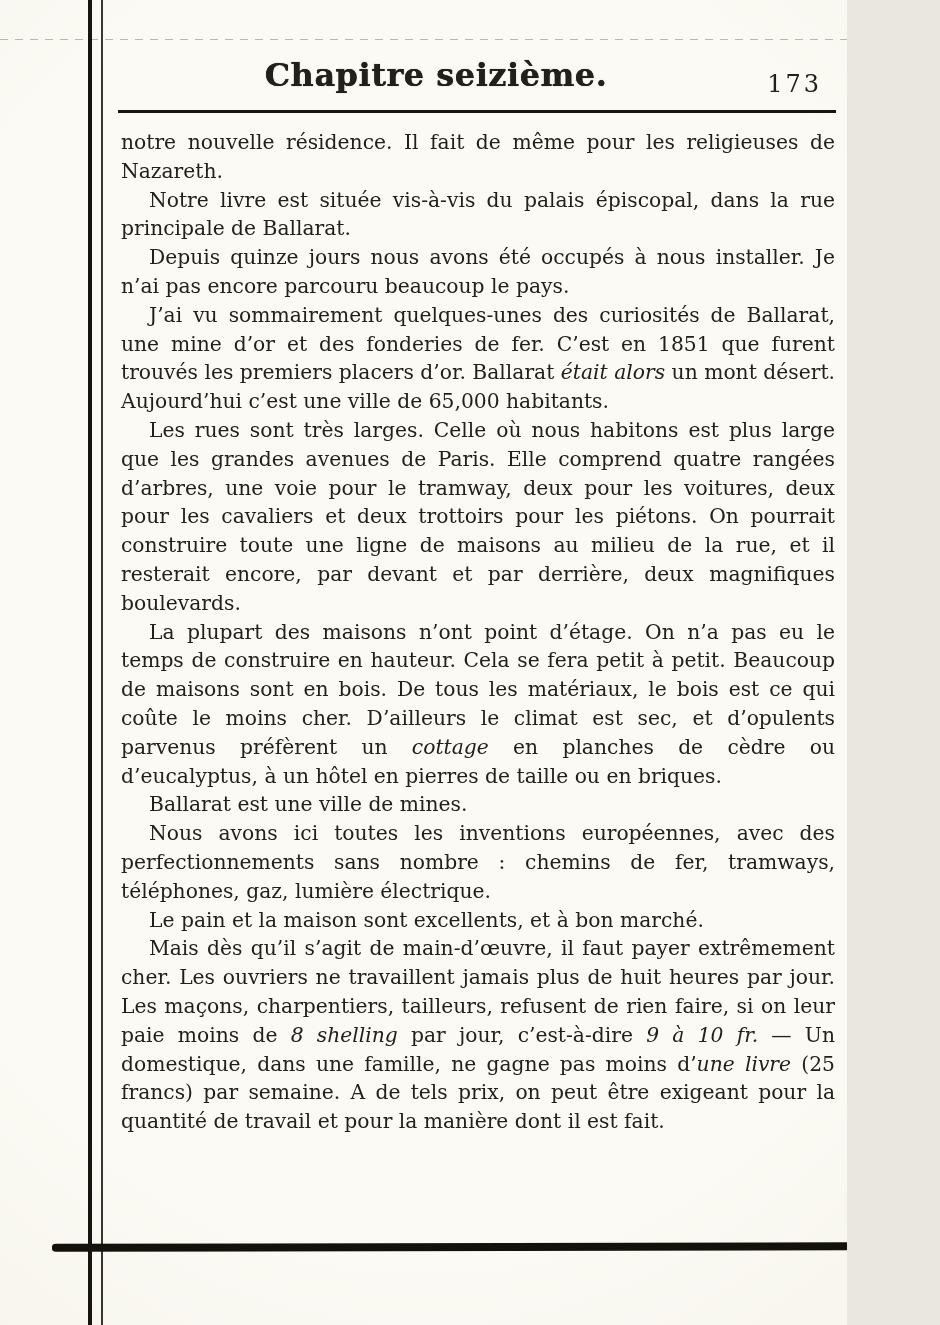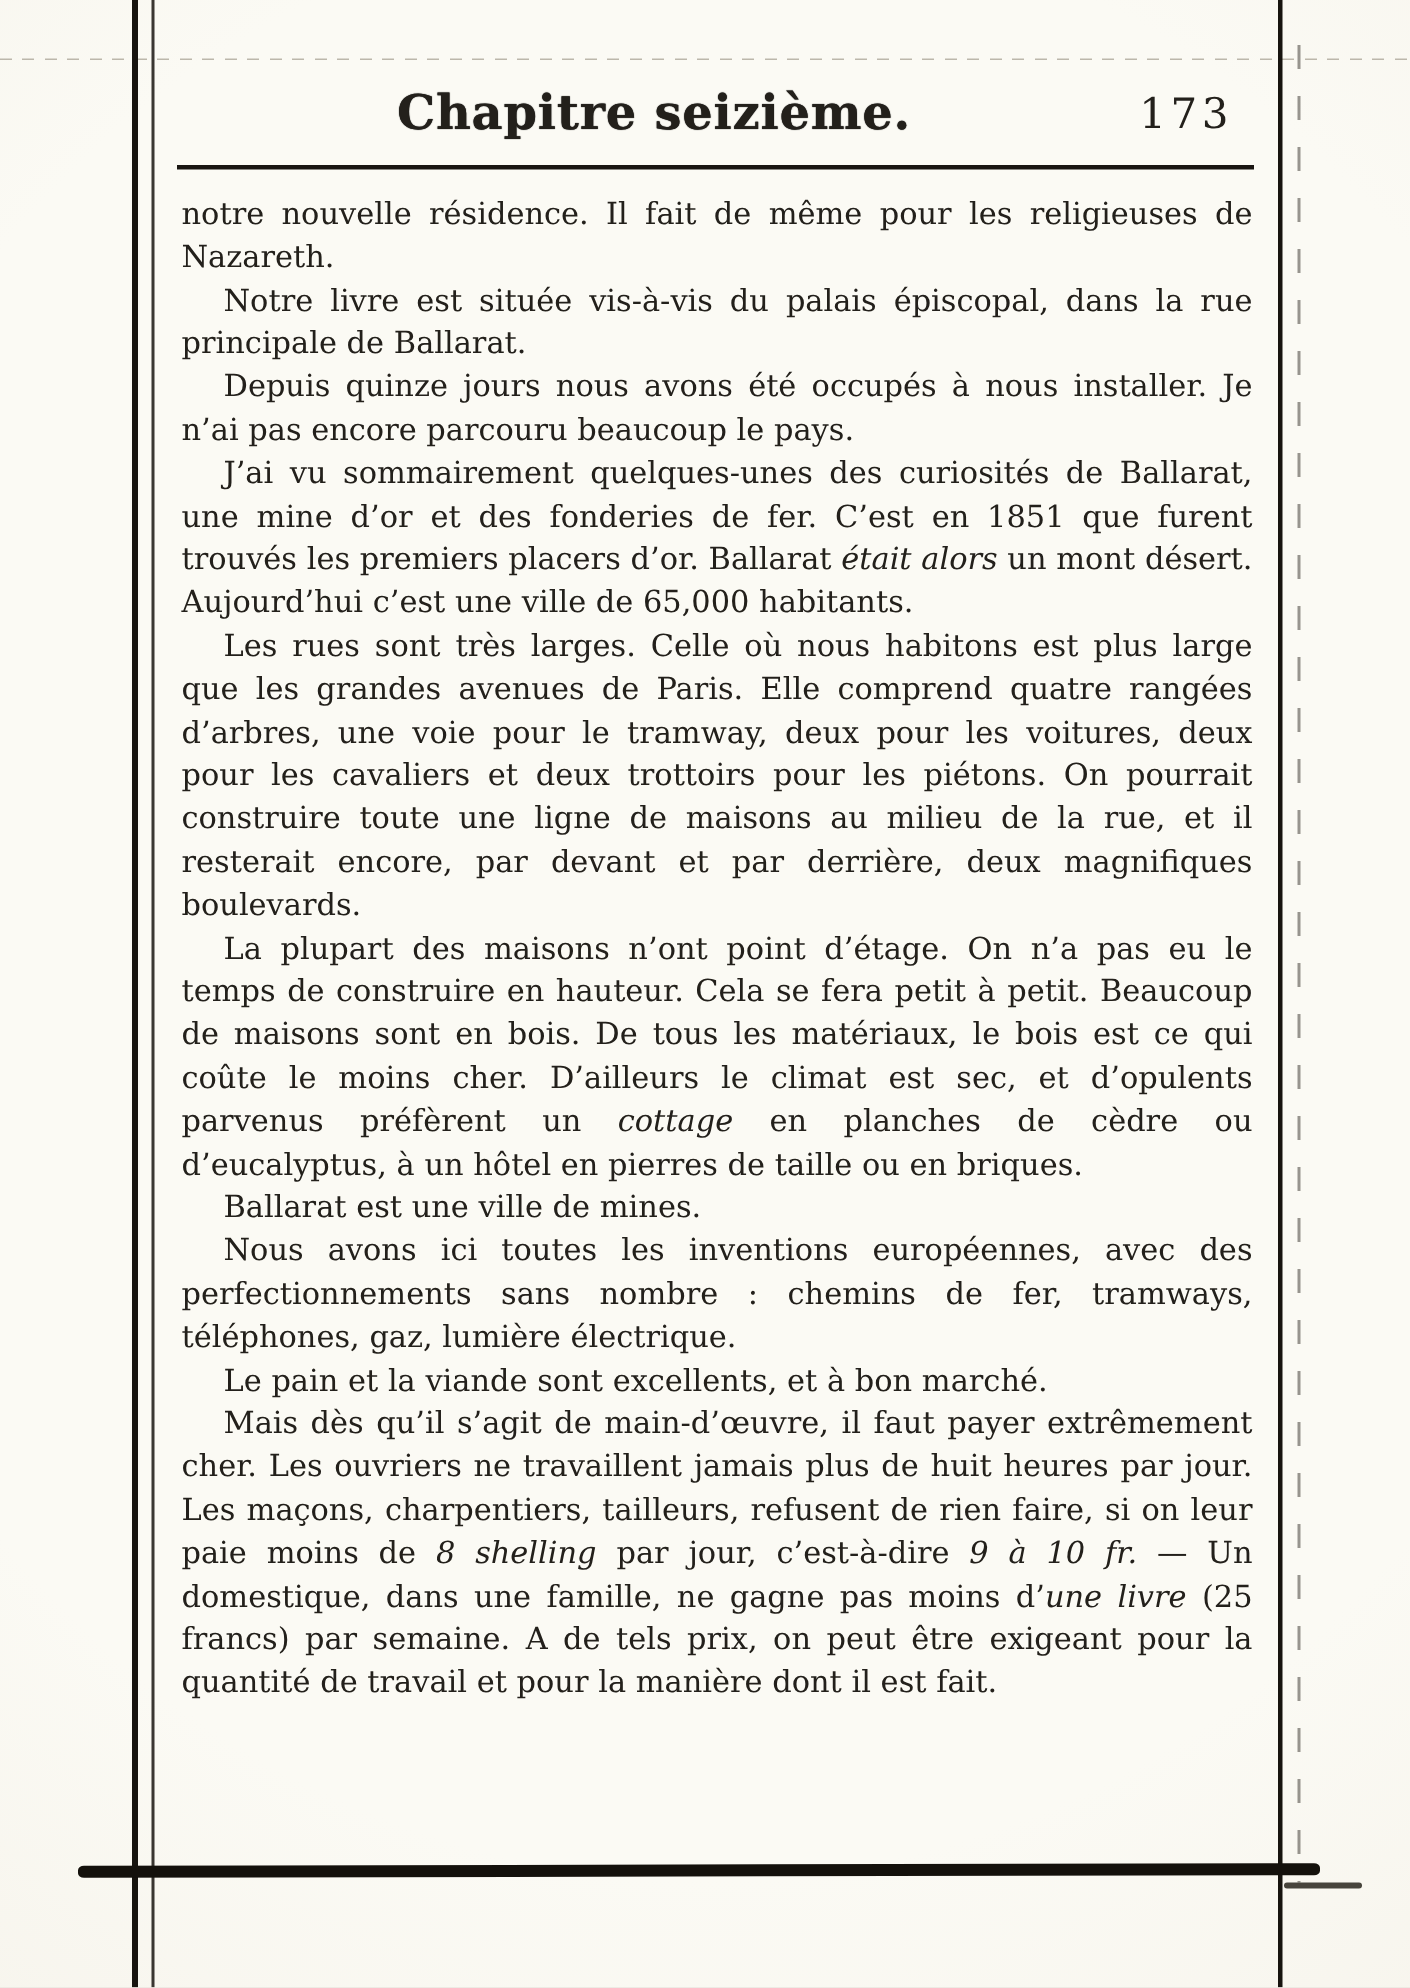--- a/index.html
+++ b/index.html
@@ -2,21 +2,21 @@
 <html lang="fr" style="--ink: #23201b;"><head>
 <meta charset="utf-8">
 <style>
   html, body {
     margin: 0;
     padding: 0;
     background: #e9e7e0;
   }
   .page {
     position: relative;
-    width: 940px;
+    width: 847px;
     height: 1325px;
     overflow: hidden;
     background:
       radial-gradient(ellipse 120% 90% at 50% 45%, #fbfaf4 55%, #f4f1e8 92%, #edeadf 100%);
     font-family: "DejaVu Serif", "Liberation Serif", serif;
     color: var(--ink, #23201b);
   }
 
   
   .vline { position: absolute; top: 0; bottom: 0; background: #17140f; }
@@ -48,22 +48,22 @@
   .header { position: absolute; left: 120px; width: 714px; top: 56px; height: 50px; }
   .chapter-title {
     position: absolute; left: 0; right: 82px; top: 0;
     text-align: center;
     font-size: 32px;
     font-weight: bold;
     letter-spacing: 0.5px;
     text-shadow: 0 0 0.7px #000;
   }
   .page-number {
-    position: absolute; right: 12px; top: 3px;
-    font-size: 28px;
+    position: absolute; right: 12px; top: 14px;
+    font-size: 24px;
     letter-spacing: 3px;
   }
   .header-rule {
     position: absolute; left: 118px; width: 718px; top: 110px; height: 3px;
     background: #191511;
   }
 
   
   .body-text {
     position: absolute; left: 121px; width: 714px; top: 128px;
@@ -97,17 +97,17 @@
 
   <div class="body-text">
       <p class="para"><span>notre nouvelle résidence. Il fait de même pour les religieuses de Nazareth.</span></p>
       <p class="para indent"><span>Notre livre est située vis-à-vis du palais épiscopal, dans la rue principale de Ballarat.</span></p>
       <p class="para indent"><span>Depuis quinze jours nous avons été occupés à nous installer. Je n’ai pas encore parcouru beaucoup le pays.</span></p>
       <p class="para indent"><span>J’ai vu sommairement quelques-unes des curiosités de Ballarat, une mine d’or et des fonderies de fer. C’est en 1851 que furent trouvés les premiers placers d’or. Ballarat </span><i>était alors</i><span> un mont désert. Aujourd’hui c’est une ville de 65,000 habitants.</span></p>
       <p class="para indent"><span>Les rues sont très larges. Celle où nous habitons est plus large que les grandes avenues de Paris. Elle comprend quatre rangées d’arbres, une voie pour le tramway, deux pour les voitures, deux pour les cavaliers et deux trottoirs pour les piétons. On pourrait construire toute une ligne de maisons au milieu de la rue, et il resterait encore, par devant et par derrière, deux magnifiques boulevards.</span></p>
       <p class="para indent"><span>La plupart des maisons n’ont point d’étage. On n’a pas eu le temps de construire en hauteur. Cela se fera petit à petit. Beaucoup de maisons sont en bois. De tous les matériaux, le bois est ce qui coûte le moins cher. D’ailleurs le climat est sec, et d’opulents parvenus préfèrent un </span><i>cottage</i><span> en planches de cèdre ou d’eucalyptus, à un hôtel en pierres de taille ou en briques.</span></p>
       <p class="para indent"><span>Ballarat est une ville de mines.</span></p>
       <p class="para indent"><span>Nous avons ici toutes les inventions européennes, avec des perfectionnements sans nombre : chemins de fer, tramways, téléphones, gaz, lumière électrique.</span></p>
-      <p class="para indent"><span>Le pain et la viande sont excellents, et à bon marché.</span></p>
+      <p class="para indent"><span>Le pain et la maison sont excellents, et à bon marché.</span></p>
       <p class="para indent"><span>Mais dès qu’il s’agit de main-d’œuvre, il faut payer extrêmement cher. Les ouvriers ne travaillent jamais plus de huit heures par jour. Les maçons, charpentiers, tailleurs, refusent de rien faire, si on leur paie moins de </span><i>8 shelling</i><span> par jour, c’est-à-dire </span><i>9 à 10 fr.</i><span> — Un domestique, dans une famille, ne gagne pas moins d’</span><i>une livre</i><span> (25 francs) par semaine. A de tels prix, on peut être exigeant pour la quantité de travail et pour la manière dont il est fait.</span></p>
     </div>
 
 </div>
 
 </body></html>

